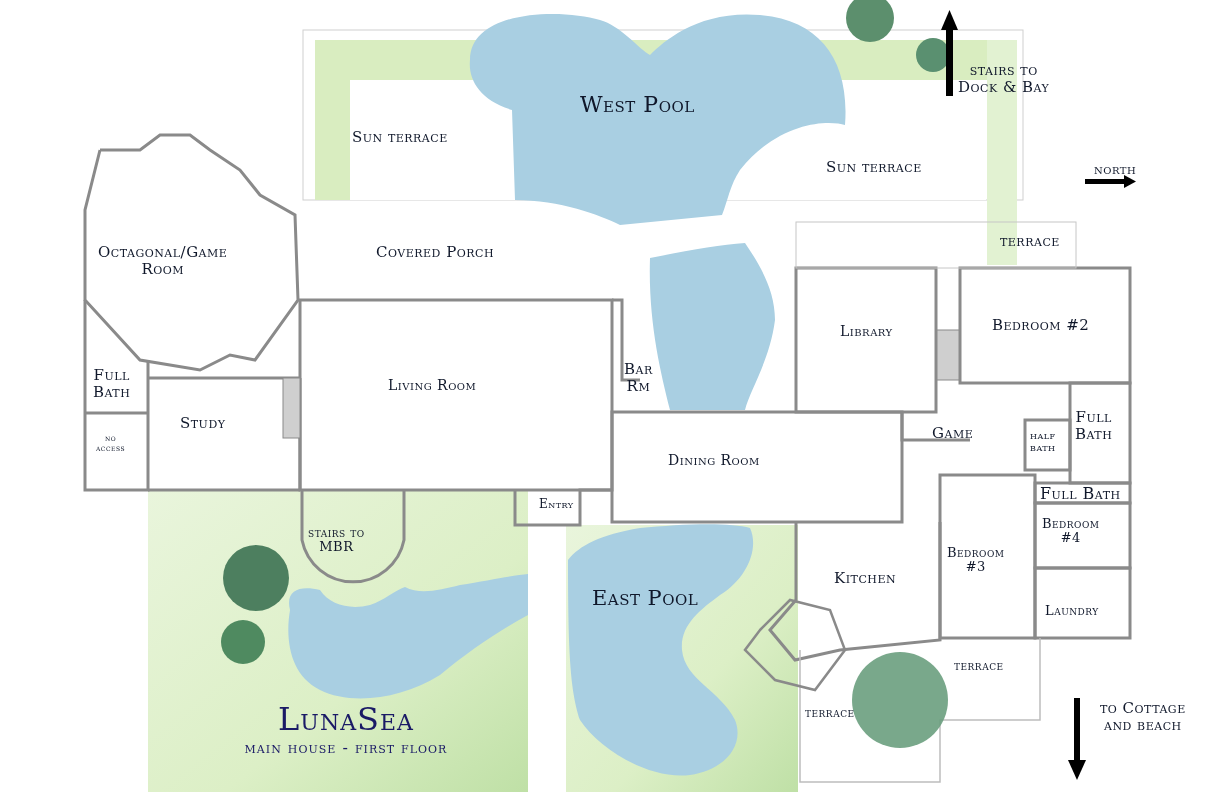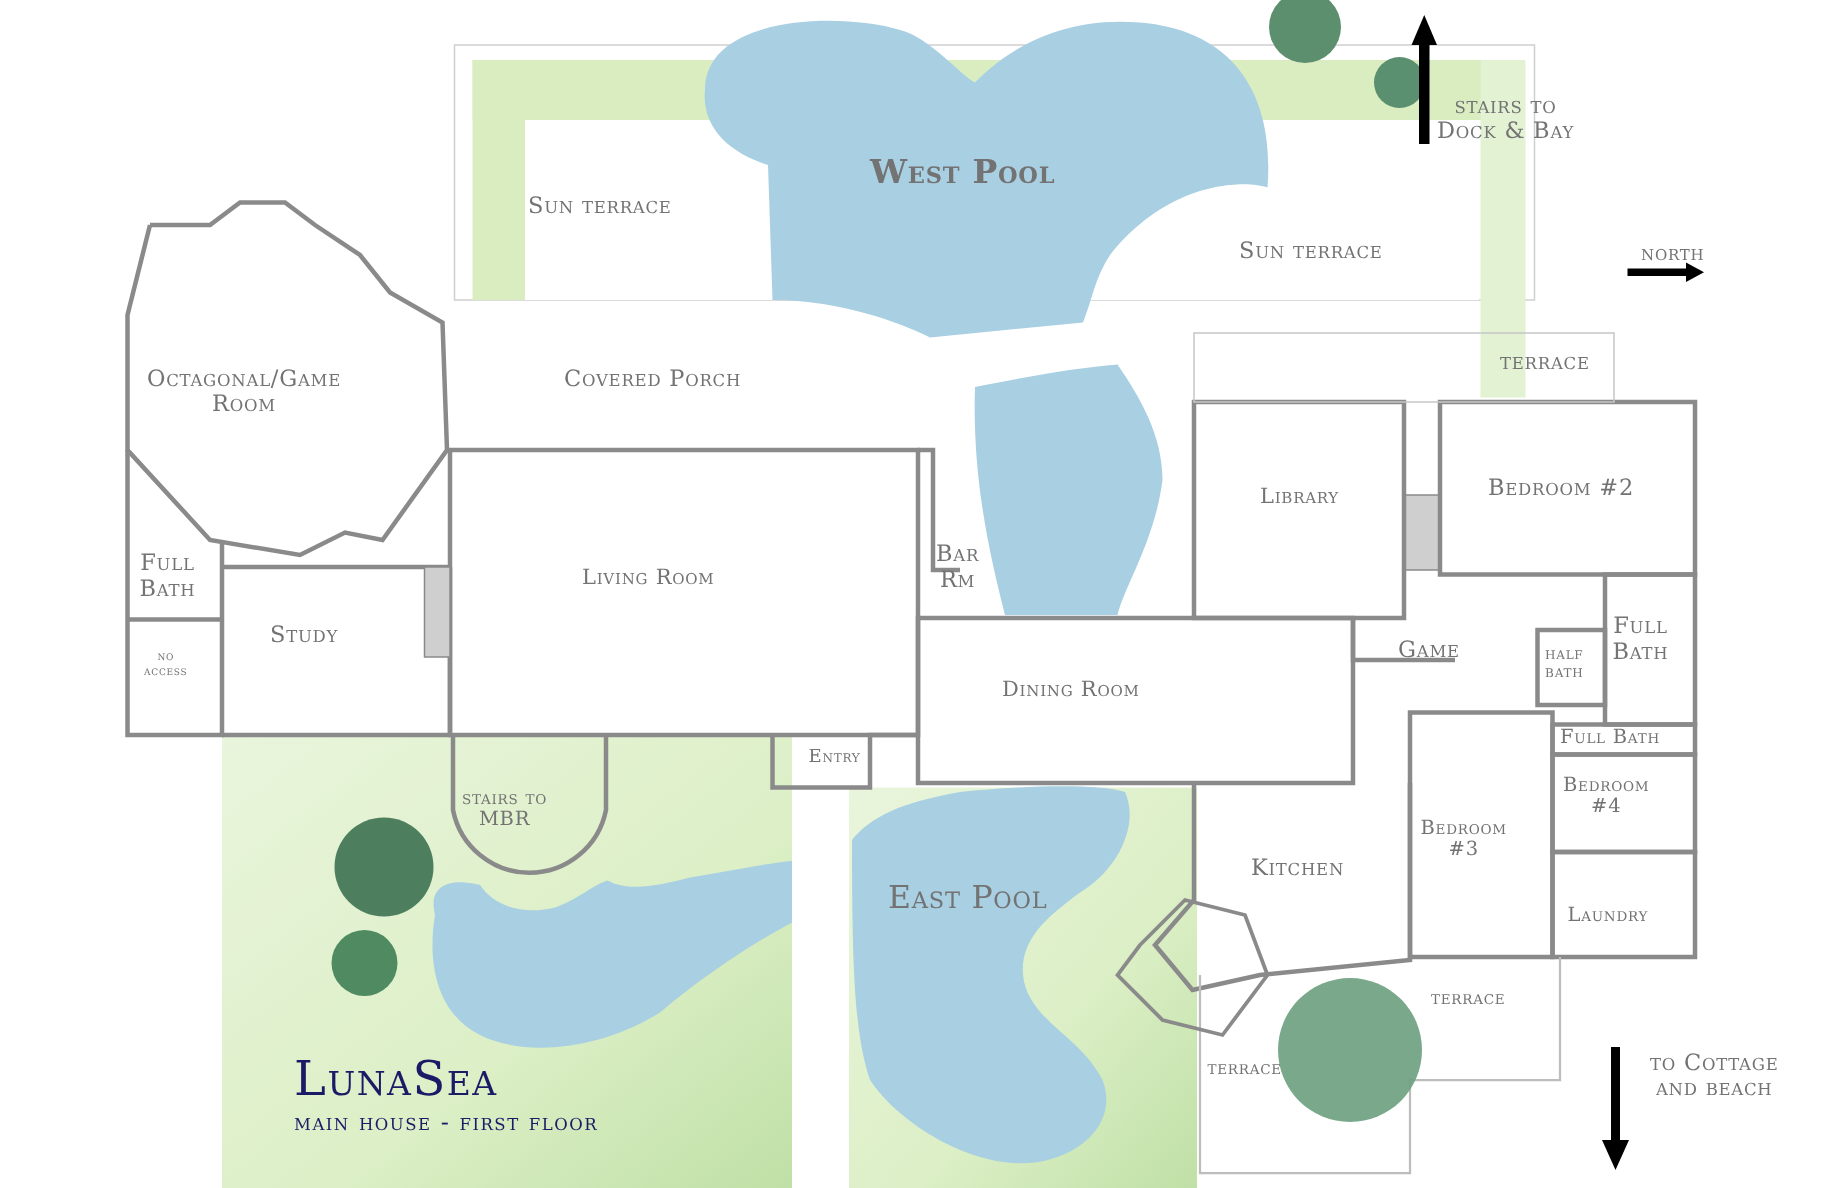--- a/index.html
+++ b/index.html
@@ -1,23 +1,23 @@
 <!DOCTYPE html>
 <html><head>
 <meta charset="utf-8">
 <style>
   html,body{margin:0;padding:0;background:#ffffff;}
   body{width:1224px;height:792px;overflow:hidden;position:relative;font-family:"DejaVu Sans",sans-serif;}
   svg.plan{position:absolute;left:0;top:0;}
-  .lbl{position:absolute;color:#737373;font-family:"DejaVu Serif",serif;font-variant:small-caps;white-space:nowrap;text-align:center;line-height:1.1;letter-spacing:0.5px;}
+  .lbl{position:absolute;color:#0f172a;font-family:"DejaVu Serif",serif;font-variant:small-caps;white-space:nowrap;text-align:center;line-height:1.1;letter-spacing:0.5px;}
   .lbl.sm{font-size:11px;}
   .lbl.md{font-size:15px;}
   .lbl.lg{font-size:14px;}
   .lbl.xl{font-size:22px;}
-  .title{position:absolute;color:#1a1a66;font-family:"DejaVu Serif",serif;text-align:left;}
+  .title{position:absolute;color:#1a1a66;font-family:"DejaVu Serif",serif;text-align:center;}
   .title .main{font-size:32px;font-variant:small-caps;letter-spacing:1px;}
   .title .sub{font-size:16px;font-variant:small-caps;letter-spacing:1px;}
 </style>
 </head>
 <body>
 
 <svg class="plan" width="1224" height="792" viewBox="0 0 1224 792">
   <defs>
     <linearGradient id="lawnG" x1="0" y1="0" x2="1" y2="1">
       <stop offset="0" stop-color="#e9f5dc"></stop>
@@ -103,21 +103,21 @@
     <polygon points="941,30 958,30 949.5,10"></polygon>
 
     <rect x="1085" y="179" width="40" height="5"></rect>
     <polygon points="1124,175 1124,188 1136,181.5"></polygon>
 
     <rect x="1074" y="698" width="6" height="62"></rect>
     <polygon points="1068,760 1086,760 1077,780"></polygon>
   </g>
 </svg>
 
-<div class="lbl xl" style="left:580px;top:103px;font-weight:bold;">West Pool</div>
+<div class="lbl xl" style="left:580px;top:93px;">West Pool</div>
 <div class="lbl md" style="left:352px;top:129px;">Sun terrace</div>
 <div class="lbl md" style="left:826px;top:159px;">Sun terrace</div>
 <div class="lbl md" style="left:958px;top:62px;">
   <div>stairs to</div>
   <div>Dock &amp; Bay</div>
 </div>
 <div class="lbl sm" style="left:1094px;top:165px;font-variant:normal;font-size:10px;">NORTH</div>
 
 <div class="lbl md" style="left:98px;top:244px;">
   <div>Octagonal/Game</div>
@@ -145,21 +145,21 @@
 <div class="lbl md" style="left:932px;top:425px;">Game</div>
 <div class="lbl sm" style="left:1030px;top:430px;">
   <div>half</div>
   <div>bath</div>
 </div>
 <div class="lbl md" style="left:1075px;top:409px;">
   <div>Full</div>
   <div>Bath</div>
 </div>
 <div class="lbl lg" style="left:668px;top:453px;">Dining Room</div>
-<div class="lbl sm" style="left:1040px;top:485px;font-size:13px;">Full Bath</div>
+<div class="lbl sm" style="left:1040px;top:485px;font-size:16px;">Full Bath</div>
 <div class="lbl sm" style="left:1042px;top:517px;font-size:13px;">
   <div>Bedroom</div>
   <div>#4</div>
 </div>
 <div class="lbl sm" style="left:522px;top:498px;font-size:12px;margin-left:17px;">Entry</div>
 <div class="lbl sm" style="left:308px;top:526px;font-size:13px;">
   <div>stairs to</div>
   <div>MBR</div>
 </div>
 <div class="lbl md" style="left:834px;top:570px;">Kitchen</div>

